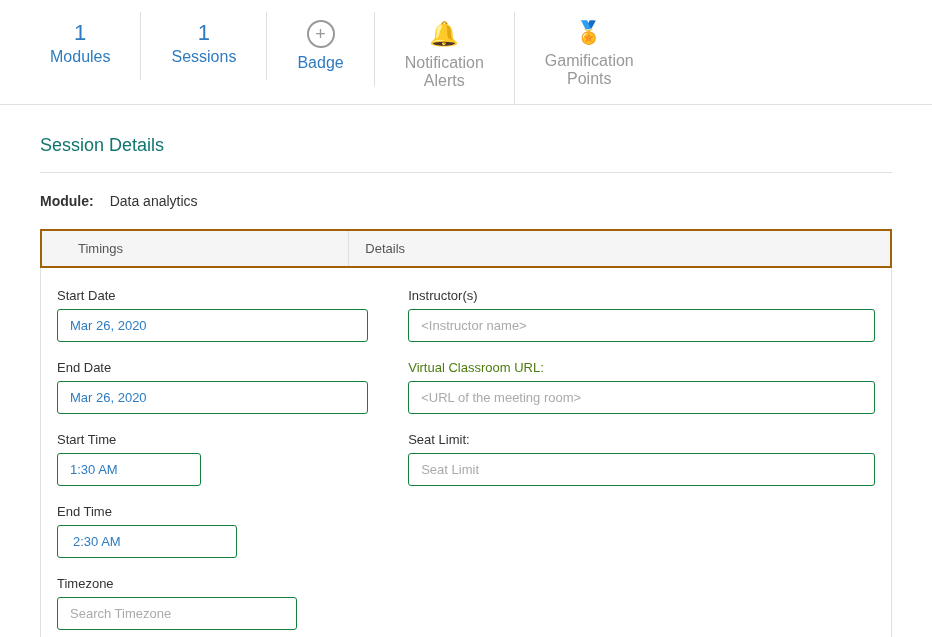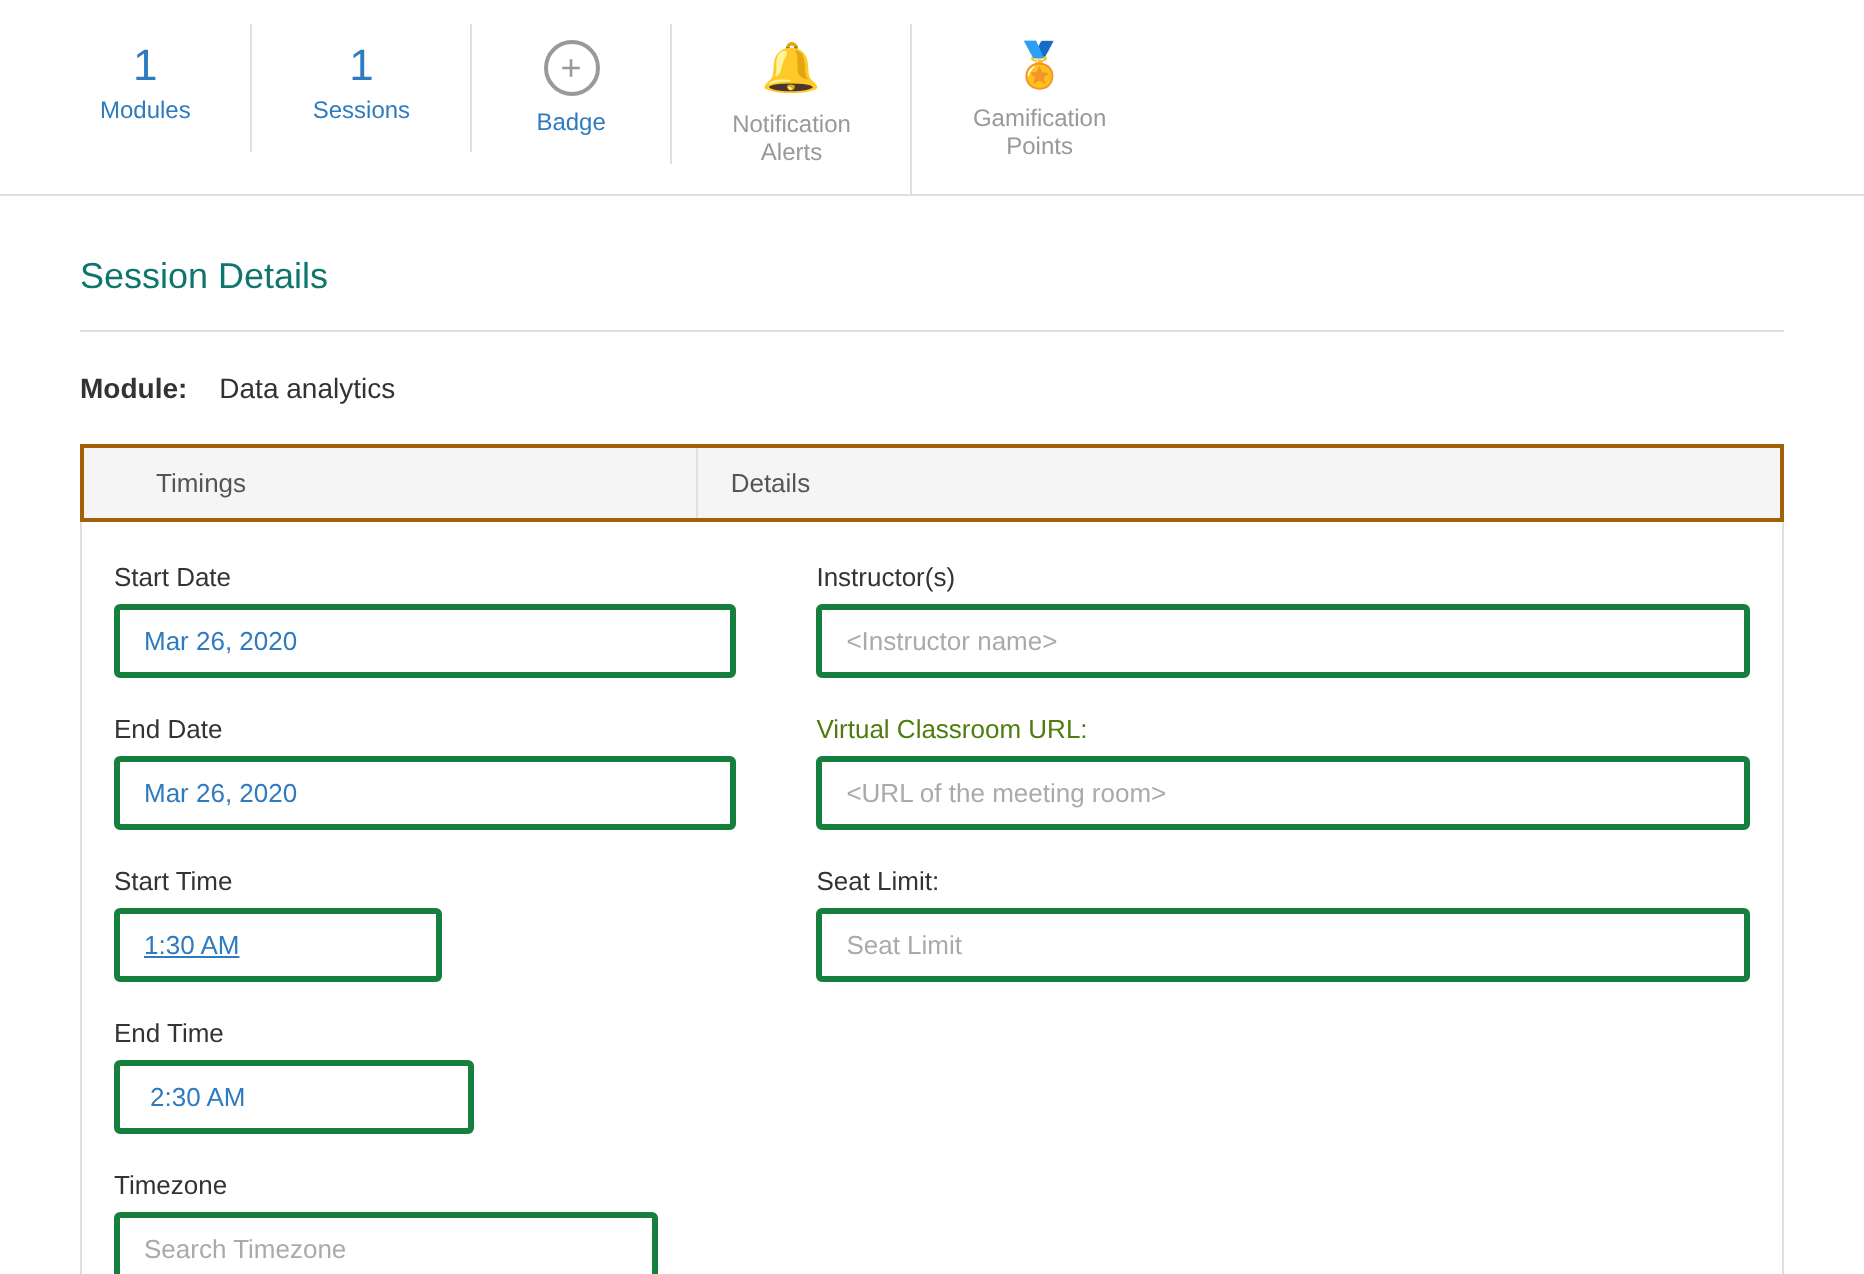--- a/index.html
+++ b/index.html
@@ -27,21 +27,21 @@
     }
 
     .nav-item .nav-number {
       font-size: 22px;
       font-weight: 300;
       color: #2e7bbf;
       line-height: 1.2;
     }
 
     .nav-item .nav-label {
-      font-size: 12px;
+      font-size: 16px;
       color: #2e7bbf;
       text-align: center;
       margin-top: 2px;
     }
 
     .nav-item .nav-icon {
       font-size: 22px;
       color: #999;
       margin-bottom: 4px;
     }
@@ -150,51 +150,50 @@
       font-weight: 500;
     }
 
     .form-group label.virtual-url {
       color: #4d7c0f;
     }
 
     .form-input {
       width: 100%;
       padding: 8px 12px;
-      border: 3px solid #15803d;
+      border: 1px solid #15803d;
       border-radius: 3px;
       font-size: 13px;
       color: #333;
       background: #fff;
     }
 
     .form-input::placeholder {
       color: #aaa;
     }
 
     .form-input.has-value {
       color: #2e7bbf;
     }
 
     .form-input.time-value {
       color: #2e7bbf;
     }
 
     .start-time-input {
-      width: 164px;
-      text-decoration: underline;
+      width: 144px;
     }
 
     .end-time-input {
       width: 180px;
       padding-left: 15px;
     }
 
     .timezone-input {
-      width: 272px;
+      width: 240px;
     }
   </style>
 </head>
 <body>
 
 <div class="top-nav">
   <div class="nav-item">
     <span class="nav-number">1</span>
     <span class="nav-label">Modules</span>
   </div>

